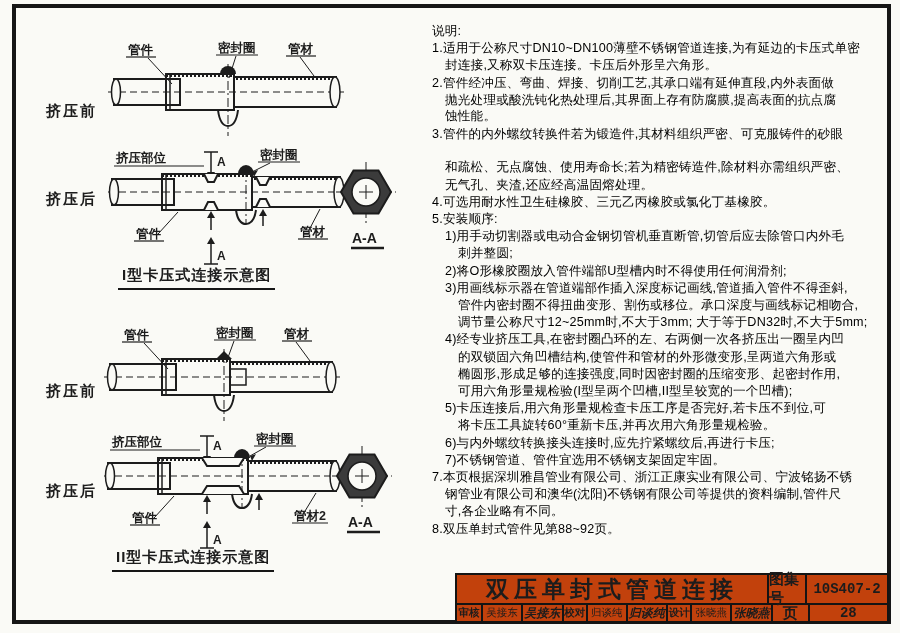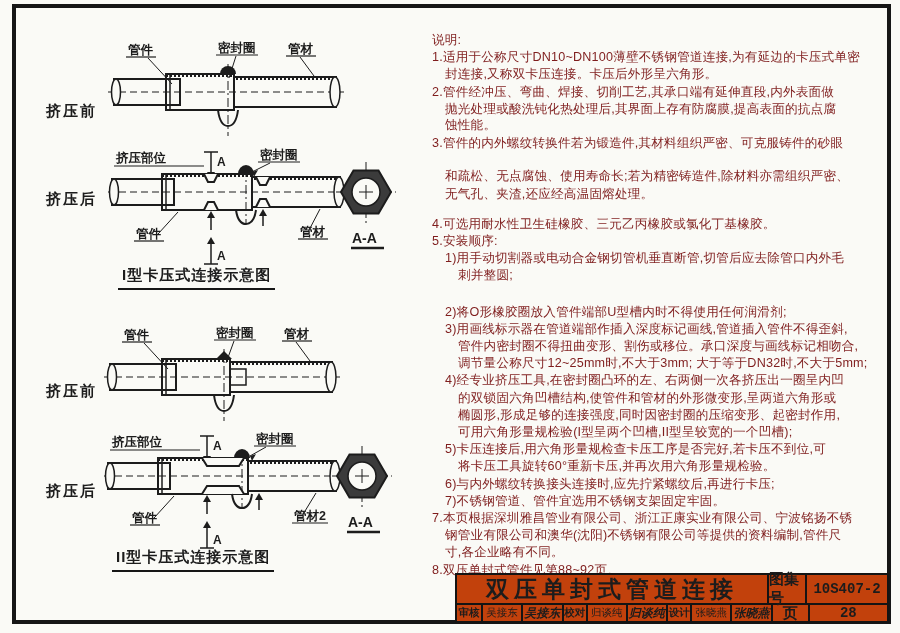--- a/index.html
+++ b/index.html
@@ -21,22 +21,22 @@
   .caption {
     position:absolute; font-size:15px; font-weight:bold; letter-spacing:1px;
     border-bottom:2.5px solid #161616; padding:0 4px 3px 4px; white-space:nowrap;
   }
   svg text { font-family:"Liberation Sans", sans-serif; fill:#1c1c1c; }
   svg .lbl { font-size:12.5px; font-weight:bold; }
   svg .sec { font-size:12px; font-weight:bold; }
   svg .aa  { font-size:14px; font-weight:bold; }
   
   .notes {
-    position:absolute; left:432px; top:32px; width:458px;
-    font-size:12.6px; line-height:17.2px; color:#7f1d1d;
+    position:absolute; left:432px; top:23px; width:458px;
+    font-size:12.6px; line-height:17.2px; color:#000000;
   }
   .noteline { white-space:nowrap; letter-spacing:0.2px; overflow:hidden; }
   
   .tblock {
     position:absolute; left:455px; top:573px; width:434px; height:50px;
     border:2px solid #141414; background:#c2410c; display:flex; flex-direction:column;
   }
   .tb-row1 { display:flex; height:30px; border-bottom:2px solid #141414; }
   .tb-title {
     flex:1 1 auto; display:flex; align-items:center; justify-content:center;
@@ -253,25 +253,25 @@
   <div class="notes">
       <div class="noteline" style="padding-left: 0px;">说明:</div>
       <div class="noteline" style="padding-left: 0px;">1.适用于公称尺寸DN10~DN100薄壁不锈钢管道连接,为有延边的卡压式单密</div>
       <div class="noteline" style="padding-left: 13px;">封连接,又称双卡压连接。卡压后外形呈六角形。</div>
       <div class="noteline" style="padding-left: 0px;">2.管件经冲压、弯曲、焊接、切削工艺,其承口端有延伸直段,内外表面做</div>
       <div class="noteline" style="padding-left: 13px;">抛光处理或酸洗钝化热处理后,其界面上存有防腐膜,提高表面的抗点腐</div>
       <div class="noteline" style="padding-left: 13px; font-family: Liberation Mono, monospace;">蚀性能。</div>
       <div class="noteline" style="padding-left: 0px;">3.管件的内外螺纹转换件若为锻造件,其材料组织严密、可克服铸件的砂眼</div>
       <div class="noteline" style="padding-left: 13px; margin-top: 16px;">和疏松、无点腐蚀、使用寿命长;若为精密铸造件,除材料亦需组织严密、</div>
       <div class="noteline" style="padding-left: 13px;">无气孔、夹渣,还应经高温固熔处理。</div>
-      <div class="noteline" style="padding-left: 0px; margin-top: 13px;">4.可选用耐水性卫生硅橡胶、三元乙丙橡胶或氯化丁基橡胶。</div>
+      <div class="noteline" style="padding-left: 0px;">4.可选用耐水性卫生硅橡胶、三元乙丙橡胶或氯化丁基橡胶。</div>
       <div class="noteline" style="padding-left: 0px;">5.安装顺序:</div>
       <div class="noteline" style="padding-left: 13px;">1)用手动切割器或电动合金钢切管机垂直断管,切管后应去除管口内外毛</div>
       <div class="noteline" style="padding-left: 26px;">刺并整圆;</div>
-      <div class="noteline" style="padding-left: 13px; margin-top: 19px;">2)将O形橡胶圈放入管件端部U型槽内时不得使用任何润滑剂;</div>
+      <div class="noteline" style="padding-left: 13px;">2)将O形橡胶圈放入管件端部U型槽内时不得使用任何润滑剂;</div>
       <div class="noteline" style="padding-left: 13px;">3)用画线标示器在管道端部作插入深度标记画线,管道插入管件不得歪斜,</div>
       <div class="noteline" style="padding-left: 26px;">管件内密封圈不得扭曲变形、割伤或移位。承口深度与画线标记相吻合,</div>
       <div class="noteline" style="padding-left: 26px;">调节量公称尺寸12~25mm时,不大于3mm; 大于等于DN32时,不大于5mm;</div>
       <div class="noteline" style="padding-left: 13px;">4)经专业挤压工具,在密封圈凸环的左、右两侧一次各挤压出一圈呈内凹</div>
       <div class="noteline" style="padding-left: 26px;">的双锁固六角凹槽结构,使管件和管材的外形微变形,呈两道六角形或</div>
       <div class="noteline" style="padding-left: 26px;">椭圆形,形成足够的连接强度,同时因密封圈的压缩变形、起密封作用,</div>
       <div class="noteline" style="padding-left: 26px;">可用六角形量规检验(I型呈两个凹槽,II型呈较宽的一个凹槽);</div>
       <div class="noteline" style="padding-left: 13px;">5)卡压连接后,用六角形量规检查卡压工序是否完好,若卡压不到位,可</div>
       <div class="noteline" style="padding-left: 26px;">将卡压工具旋转60°重新卡压,并再次用六角形量规检验。</div>
       <div class="noteline" style="padding-left: 13px;">6)与内外螺纹转换接头连接时,应先拧紧螺纹后,再进行卡压;</div>

